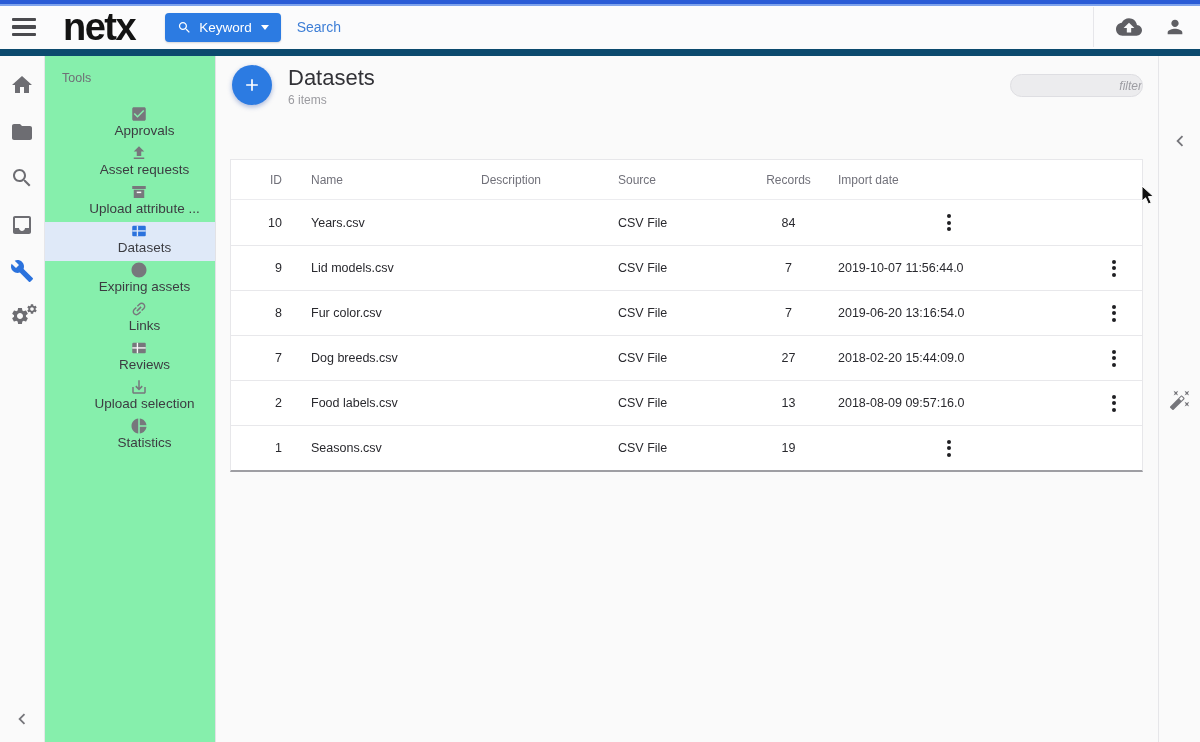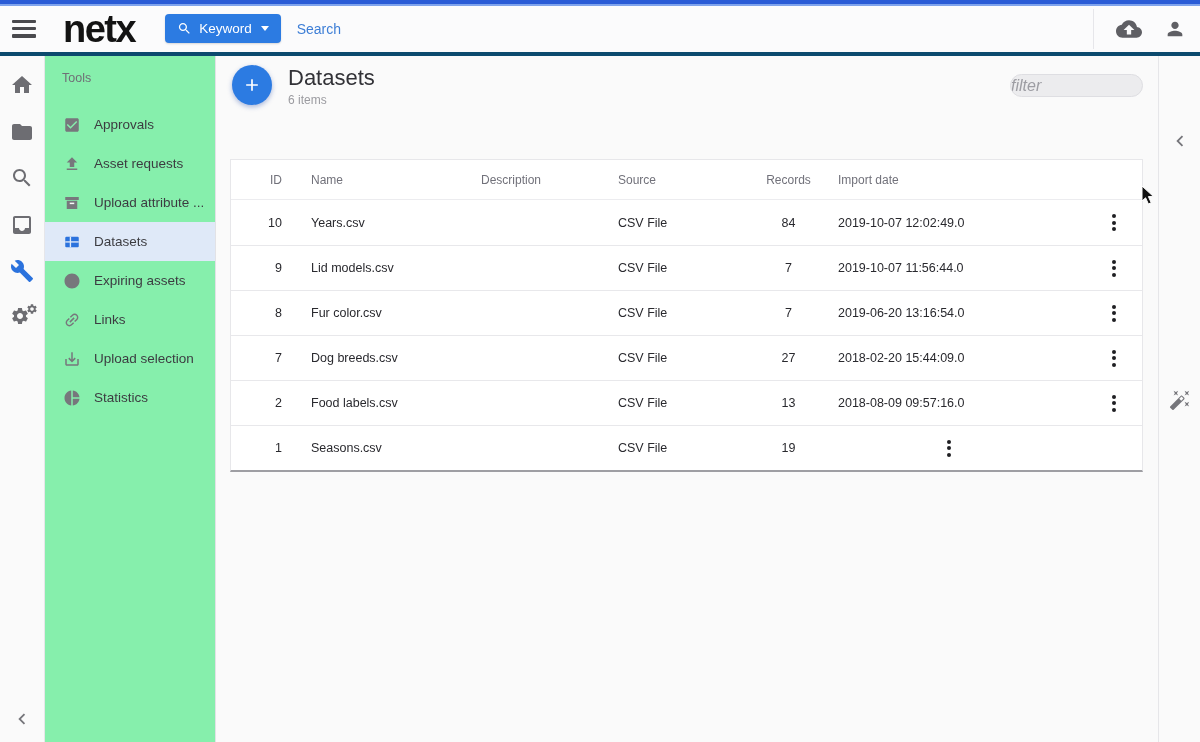--- a/index.html
+++ b/index.html
@@ -11,21 +11,21 @@
   :root{
     --accent:#2b72dd; --btn-blue:#2c7be2; --link-blue:#3d7ed6;
     --strip-dark:#2a5bd6; --strip-light:#7fa3ec; --sel-bg:#dfe9f8;
     --icon-gray:#6d6d72;
   }
   
   .blue-strip{position:absolute;top:0;left:0;width:100%;height:6px;z-index:30;
     background:linear-gradient(to bottom, var(--strip-dark) 0 66%, var(--strip-light) 66% 100%);}
   
   .topbar{position:absolute;top:0;left:0;width:100%;height:56px;background:#fbfbfc;
-    border-bottom:4px solid #0c4a6e;display:flex;align-items:center;z-index:20;padding-top:5px;}
+    border-bottom:7px solid #0c4a6e;display:flex;align-items:center;z-index:20;padding-top:5px;}
   .hamburger{width:24px;height:18px;margin-left:12px;display:flex;flex-direction:column;justify-content:space-between;cursor:pointer;}
   .hamburger i{display:block;height:3.2px;background:#4a4a4e;border-radius:1px;}
   .logo{margin-left:27px;font-size:38px;font-weight:bold;letter-spacing:-1.5px;color:#131313;line-height:1;}
   .kw-btn{margin-left:30px;height:29px;background:var(--btn-blue);border:none;border-radius:4px;
     color:#fff;font-size:13.5px;display:flex;align-items:center;padding:6px 12px;gap:7px;cursor:pointer;
     box-shadow:0 1px 2px rgba(0,0,0,.15);font-family:"Liberation Sans",sans-serif;}
   .kw-caret{width:0;height:0;border-left:4.5px solid transparent;border-right:4.5px solid transparent;border-top:5px solid #fff;margin-left:2px;}
   .search-input{margin-left:16px;border:none;background:transparent;outline:none;font-size:14px;width:240px;
     color:var(--link-blue);font-family:"Liberation Sans",sans-serif;}
   .search-input::placeholder{color:var(--link-blue);opacity:1;}
@@ -37,35 +37,35 @@
   .left-rail{position:absolute;top:56px;bottom:0;left:0;width:45px;background:#fafafa;border-right:1px solid #e6e6e9;z-index:10;}
   .rail-icon{position:absolute;left:50%;transform:translateX(-50%);color:var(--icon-gray);cursor:pointer;display:flex;}
   .rail-icon.active{color:var(--accent);}
   .gears{position:relative;display:inline-block;width:24px;height:24px;}
   .gears .g2{position:absolute;top:-3px;right:-4px;}
   .rail-chevron{position:absolute;left:50%;transform:translateX(-50%);bottom:8px;color:#76767b;cursor:pointer;}
   
   .sidebar{position:absolute;top:56px;bottom:0;left:45px;width:171px;background:#86efac;border-right:1px solid #e2e2e6;z-index:10;}
   .tools-label{padding:15px 0 0 17px;font-size:12.5px;color:#6f6f76;}
   .side-list{margin-top:20px;}
-  .side-item{height:39px;display:flex;align-items:center;padding-left:17px;cursor:pointer;}
+  .side-item{height:39px;display:flex;align-items:center;padding-left:17px;cursor:pointer;flex-direction:column;}
   .side-item.active{background:var(--sel-bg);}
   .sicon{width:20px;display:flex;justify-content:center;color:#77777c;flex:none;}
   .side-item.active .sicon{color:var(--accent);}
   .slabel{margin-left:12px;font-size:13.5px;color:#3c3c41;white-space:nowrap;}
   
   .main{position:absolute;top:56px;left:216px;right:42px;bottom:0;background:#fafafa;}
   .add-btn{position:absolute;left:16px;top:9px;width:40px;height:40px;border-radius:50%;border:none;cursor:pointer;
     background:var(--btn-blue);color:#fff;box-shadow:0 2px 5px rgba(20,60,160,.35);display:flex;align-items:center;justify-content:center;}
   .add-btn svg{display:block;}
   .title-block{position:absolute;left:72px;top:9px;}
   .page-title{font-size:22px;color:#323237;font-weight:400;line-height:1.15;}
   .page-subtitle{font-size:12px;color:#9b9ba0;margin-top:3px;}
   .filter-input{position:absolute;right:15px;top:18px;width:133px;height:23px;border-radius:12px;border:1px solid #dedee2;
-    background:#ececee;text-align:left;font-size:16px;font-style:italic;color:#7c7c82;outline:none;
+    background:#ececee;text-align:right;font-size:12px;font-style:italic;color:#7c7c82;outline:none;
     font-family:"Liberation Sans",sans-serif;}
   .filter-input::placeholder{color:#9d9da3;font-style:italic;}
   
   .dtable{position:absolute;left:14px;right:15px;top:79px;background:#fff;
     border:1px solid #e7e7ea;border-bottom:2px solid #9e9ea3;margin-top:24px;}
   .trow,.thead{display:grid;grid-template-columns:51px 199px 137px 148px 45px 1fr 56px;align-items:center;}
   .thead{height:40px;font-size:12px;color:#71717a;border-bottom:1px solid #ececef;}
   .trow{height:45px;font-size:12.5px;color:#29292e;border-top:1px solid #e8e8eb;cursor:pointer;}
   .trow:first-child{border-top:none;}
   .c-id{text-align:right;}
@@ -211,20 +211,30 @@
       <span class="sicon">
         <svg width="18" height="18" viewBox="0 0 24 24" fill="currentColor" style="transform:rotate(-45deg);">
             <path d="M3.9 12c0-1.71 1.39-3.1 3.1-3.1h4V7H7c-2.76 0-5 2.24-5 5s2.24 5 5 5h4v-1.9H7c-1.71 0-3.1-1.39-3.1-3.1zM8 13h8v-2H8v2zm9-6h-4v1.9h4c1.71 0 3.1 1.39 3.1 3.1s-1.39 3.1-3.1 3.1h-4V17h4c2.76 0 5-2.24 5-5s-2.24-5-5-5z"></path>
           </svg>
       </span>
       <span class="slabel">Links</span>
     </div>
     <div class="side-item">
       <span class="sicon">
         <svg width="18" height="18" viewBox="0 0 24 24" fill="currentColor">
+            <rect x="3" y="5" width="18" height="14" rx="1.5"></rect>
+            <rect x="3" y="11" width="18" height="1.8" fill="#fafafa"></rect>
+            <rect x="9" y="5" width="1.8" height="14" fill="#fafafa"></rect>
+          </svg>
+      </span>
+      <span class="slabel">Reviews</span>
+    </div>
+    <div class="side-item">
+      <span class="sicon">
+        <svg width="18" height="18" viewBox="0 0 24 24" fill="currentColor">
             <path d="M19 12v7H5v-7H3v7c0 1.1.9 2 2 2h14c1.1 0 2-.9 2-2v-7h-2zm-6 .67 2.59-2.58L17 11.5l-5 5-5-5 1.41-1.41L11 12.67V3h2v9.67z"></path>
           </svg>
       </span>
       <span class="slabel">Upload selection</span>
     </div>
     <div class="side-item">
       <span class="sicon">
         <svg width="18" height="18" viewBox="0 0 24 24" fill="currentColor">
             <path d="M11 2v20c-5.07-.5-9-4.79-9-10s3.93-9.5 9-10zm2.03 0v8.99H22c-.47-4.74-4.24-8.52-8.97-8.99zm0 11.01V22c4.74-.47 8.5-4.25 8.97-8.99h-8.97z"></path>
           </svg>
@@ -258,21 +268,20 @@
       <div class="cell c-date">Import date</div>
       <div class="cell c-actions"></div>
     </div>
     <div id="table-body">
   <div class="trow">
     <div class="cell c-id">10</div>
     <div class="cell c-name">Years.csv</div>
     <div class="cell c-desc"></div>
     <div class="cell c-source">CSV File</div>
     <div class="cell c-records">84</div>
-    <div class="cell c-date">2019-10-07 12:02:49.0</div>
     <div class="cell c-actions">
             <span class="kebab">
               <i></i>
               <i></i>
               <i></i>
             </span>
           </div>
   </div>
 
   <div class="trow">

